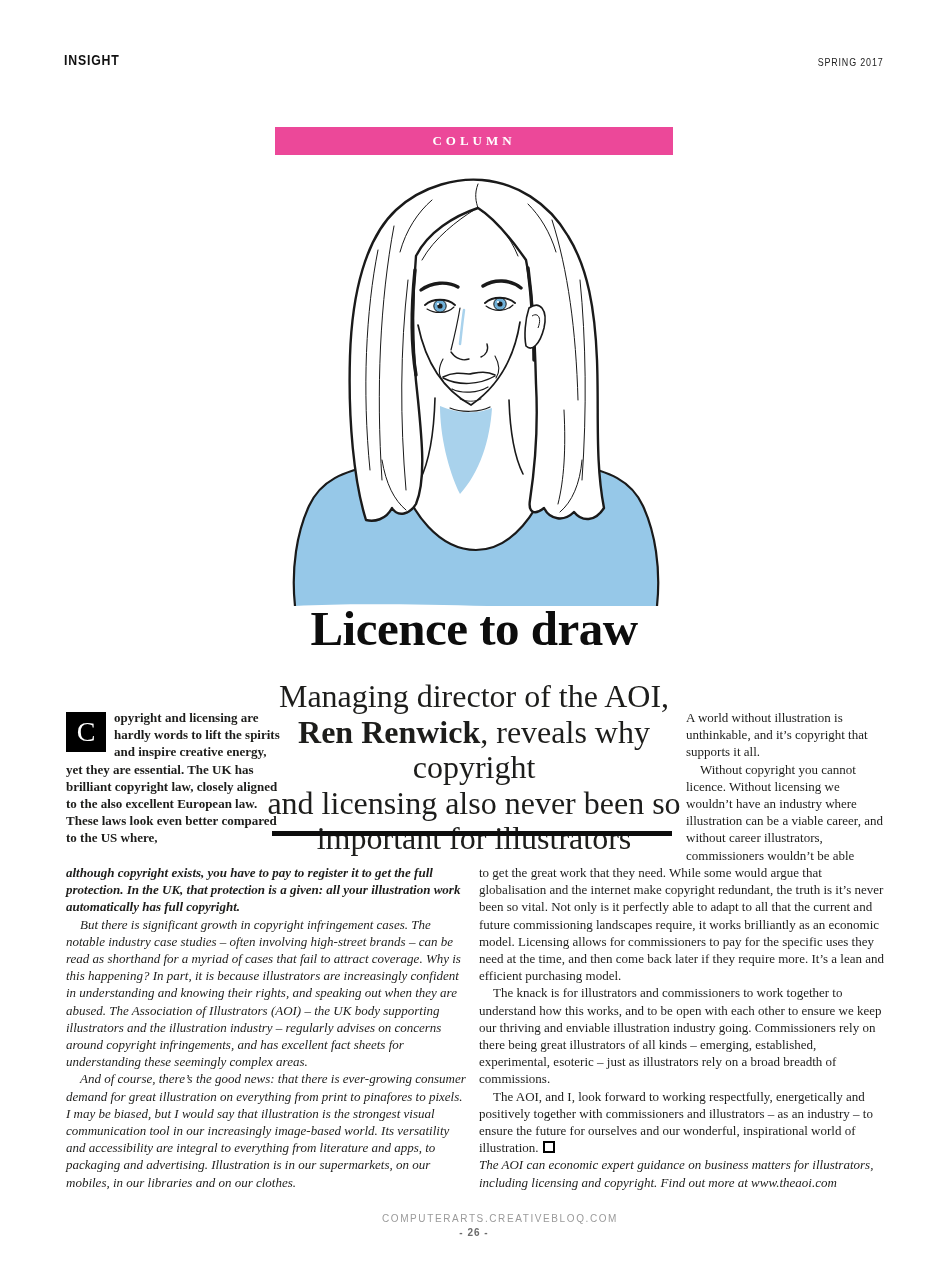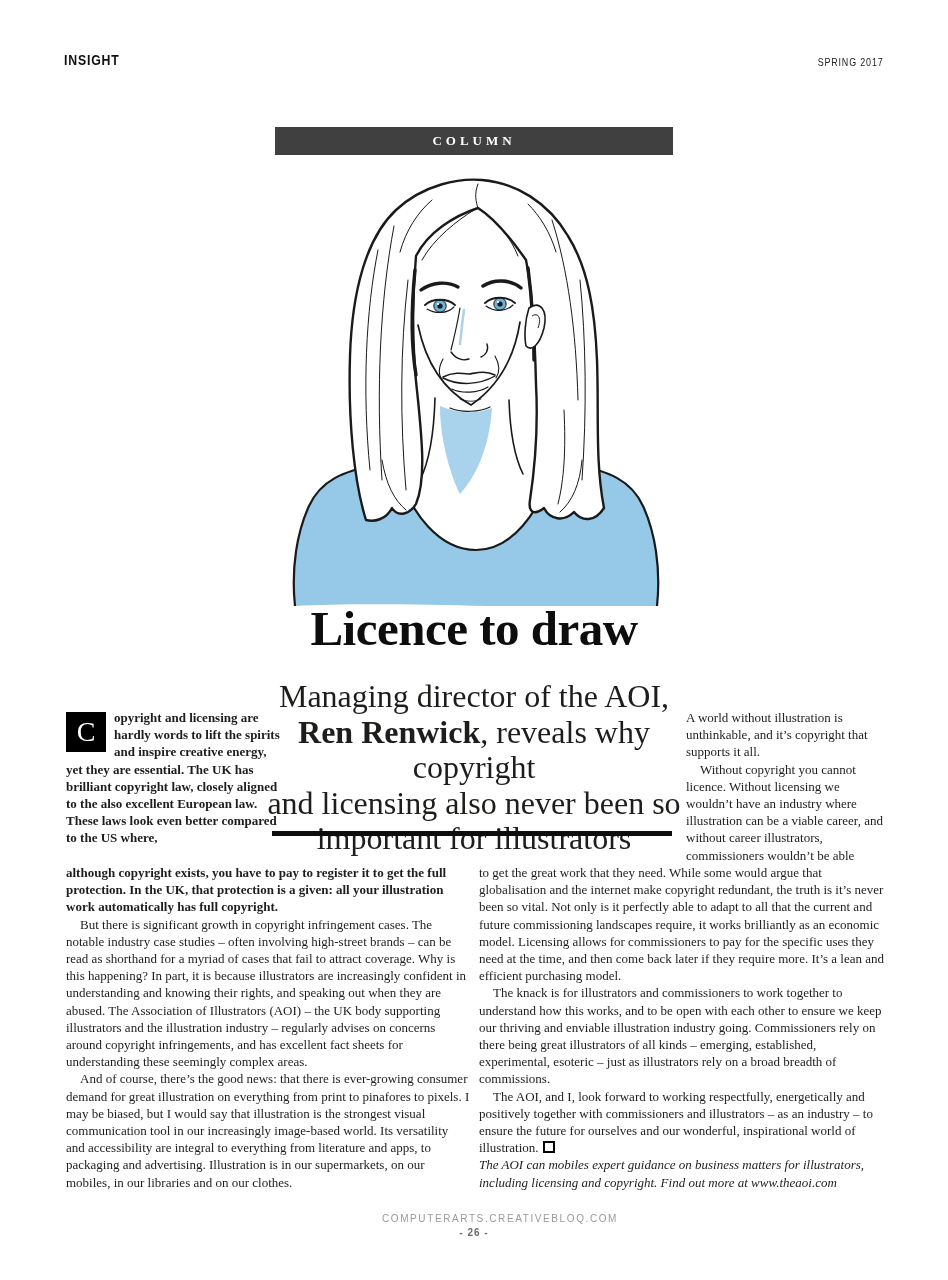--- a/index.html
+++ b/index.html
@@ -15,42 +15,42 @@
     font-weight:700;font-size:15px;letter-spacing:1px;color:#111;
     transform:scaleX(.82);transform-origin:left center;
   }
   .issue{
     right:64px;top:56px;font-family:"Liberation Sans","DejaVu Sans",sans-serif;
     font-weight:400;font-size:10.5px;letter-spacing:1px;color:#222;
     transform:scaleX(.85);transform-origin:right center;
   }
   
   .banner{
-    left:275px;top:127px;width:398px;height:28px;background:#404040;
+    left:275px;top:127px;width:398px;height:28px;background:#ec4899;
     display:flex;align-items:center;justify-content:center;
   }
   .banner span{
     color:#fff;font-size:13px;font-weight:700;letter-spacing:4px;
   }
   
   .title{
     left:0;top:601px;width:948px;text-align:center;
     font-size:49px;font-weight:700;letter-spacing:-.5px;line-height:56px;color:#0d0d0d;
   }
   .standfirst{
     left:254px;top:679px;width:440px;text-align:center;
     font-size:32px;line-height:35.5px;color:#1d1d1b;
   }
   .standfirst .bold{font-weight:700;}
   .rule{left:272px;top:831px;width:400px;height:5px;background:#0d0d0d;}
   
   .body{font-size:13px;line-height:17.2px;text-align:left;}
   .col-left-narrow{left:66px;top:709px;width:215px;}
   .col-right-narrow{left:686px;top:709px;width:202px;}
-  .col-left-wide{left:66px;top:864px;width:404px;}
+  .col-left-wide{left:66px;top:864px;width:404px;font-style:italic;}
   .col-right-wide{left:479px;top:864px;width:411px;}
   .bold-lead{font-weight:700;}
   p.graf{margin:0;}
   p.indent{text-indent:14px;}
   .dropcap{
     float:left;width:40px;height:40px;background:#000;color:#fff;
     margin:3px 8px 0 0;display:flex;align-items:center;justify-content:center;
     font-size:28px;font-weight:400;
   }
   .credit{font-style:italic;}
@@ -175,19 +175,19 @@
   <div class="abs body col-left-wide">
     <p class="graf bold-lead">although copyright exists, you have to pay to register it to get the full protection. In the UK, that protection is a given: all your illustration work automatically has full copyright.</p>
     <p class="graf indent">But there is significant growth in copyright infringement cases. The notable industry case studies – often involving high-street brands – can be read as shorthand for a myriad of cases that fail to attract coverage. Why is this happening? In part, it is because illustrators are increasingly confident in understanding and knowing their rights, and speaking out when they are abused. The Association of Illustrators (AOI) – the UK body supporting illustrators and the illustration industry – regularly advises on concerns around copyright infringements, and has excellent fact sheets for understanding these seemingly complex areas.</p>
     <p class="graf indent">And of course, there’s the good news: that there is ever-growing consumer demand for great illustration on everything from print to pinafores to pixels. I may be biased, but I would say that illustration is the strongest visual communication tool in our increasingly image-based world. Its versatility and accessibility are integral to everything from literature and apps, to packaging and advertising.  Illustration is in our supermarkets, on our mobiles, in our libraries and on our clothes.</p>
   </div>
 
   <div class="abs body col-right-wide">
     <p class="graf">to get the great work that they need. While some would argue that globalisation and the internet make copyright redundant, the truth is it’s never been so vital. Not only is it perfectly able to adapt to all that the current and future commissioning landscapes require, it works brilliantly as an economic model. Licensing allows for commissioners to pay for the specific uses they need at the time, and then come back later if they require more. It’s a lean and efficient purchasing model.</p>
     <p class="graf indent">The knack is for illustrators and commissioners to work together to understand how this works, and to be open with each other to ensure we keep our thriving and enviable illustration industry going. Commissioners rely on there being great illustrators of all kinds – emerging, established, experimental, esoteric – just as illustrators rely on a broad breadth of commissions.</p>
     <p class="graf indent"><span>The AOI, and I, look forward to working respectfully, energetically and positively together with commissioners and illustrators – as an industry – to ensure the future for ourselves and our wonderful, inspirational world of illustration.</span><span class="endmark"></span></p>
-    <p class="graf credit">The AOI can mobiles expert guidance on business matters for illustrators, including licensing and copyright. Find out more at www.theaoi.com</p>
+    <p class="graf credit">The AOI can economic expert guidance on business matters for illustrators, including licensing and copyright. Find out more at www.theaoi.com</p>
   </div>
 
   <div class="abs footer-url">COMPUTERARTS.CREATIVEBLOQ.COM</div>
   <div class="abs footer-page">- 26 -</div>
 
 </div>
 
 </body></html>

